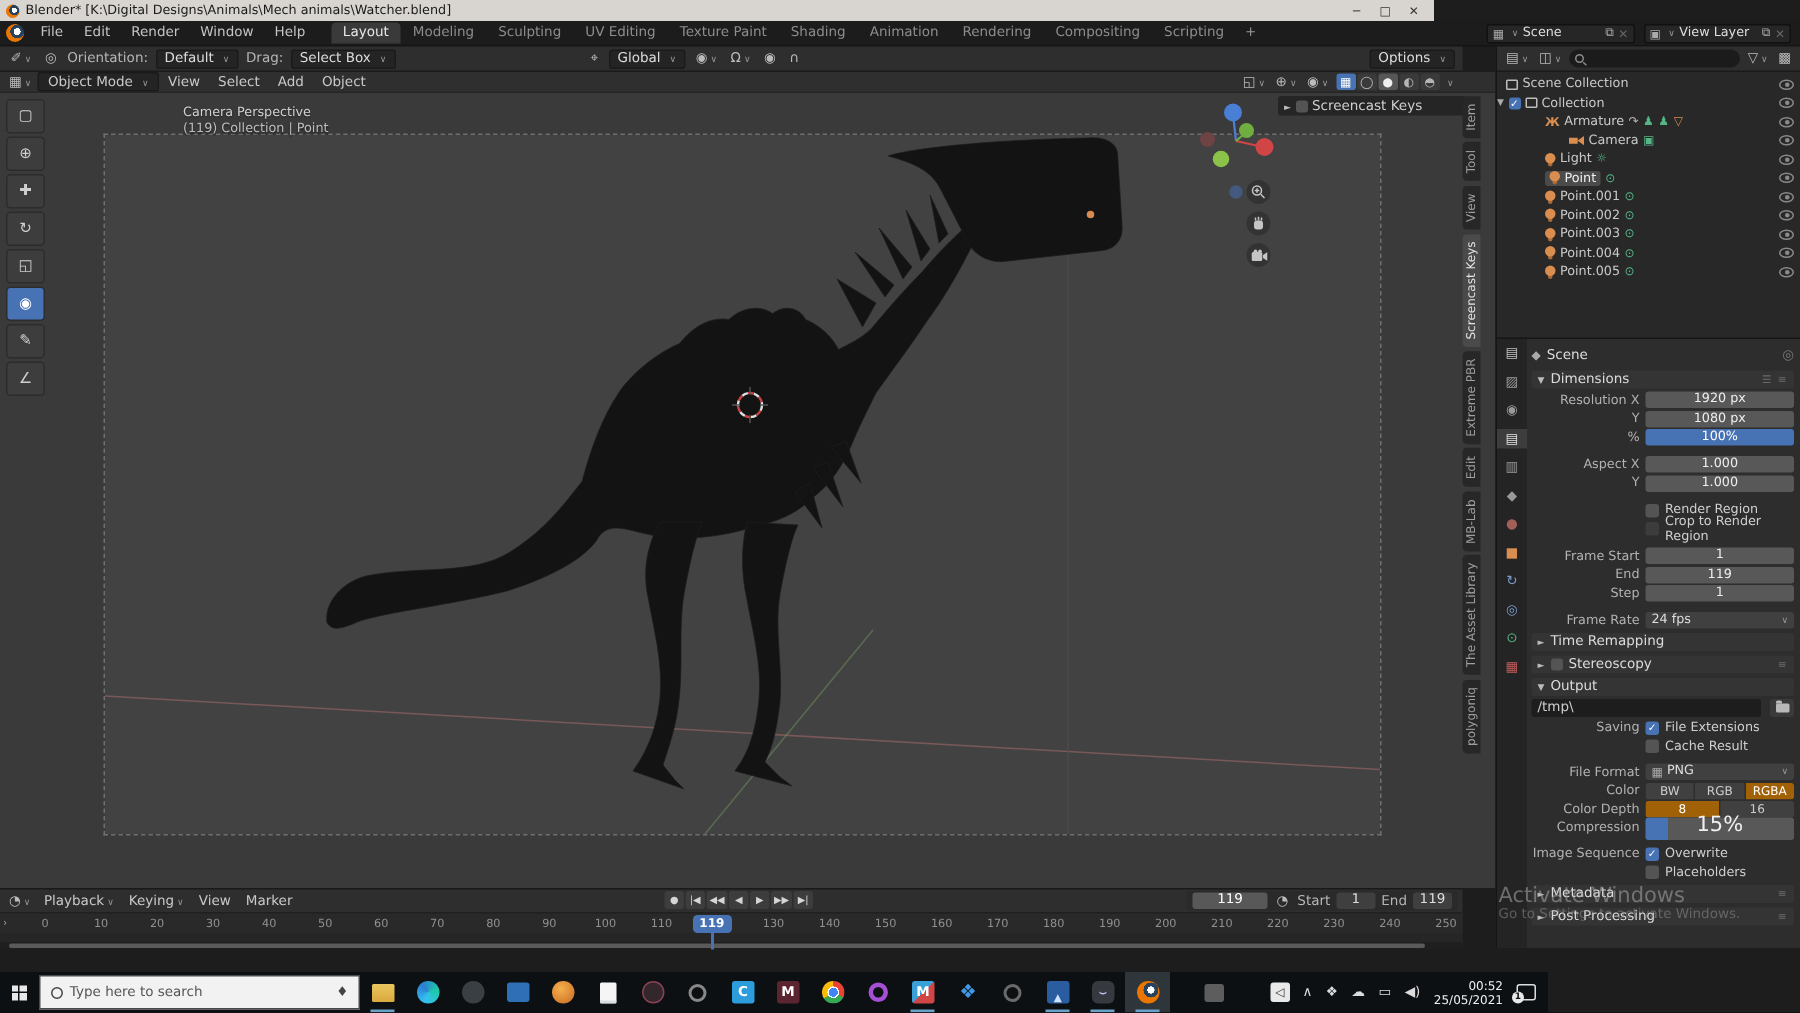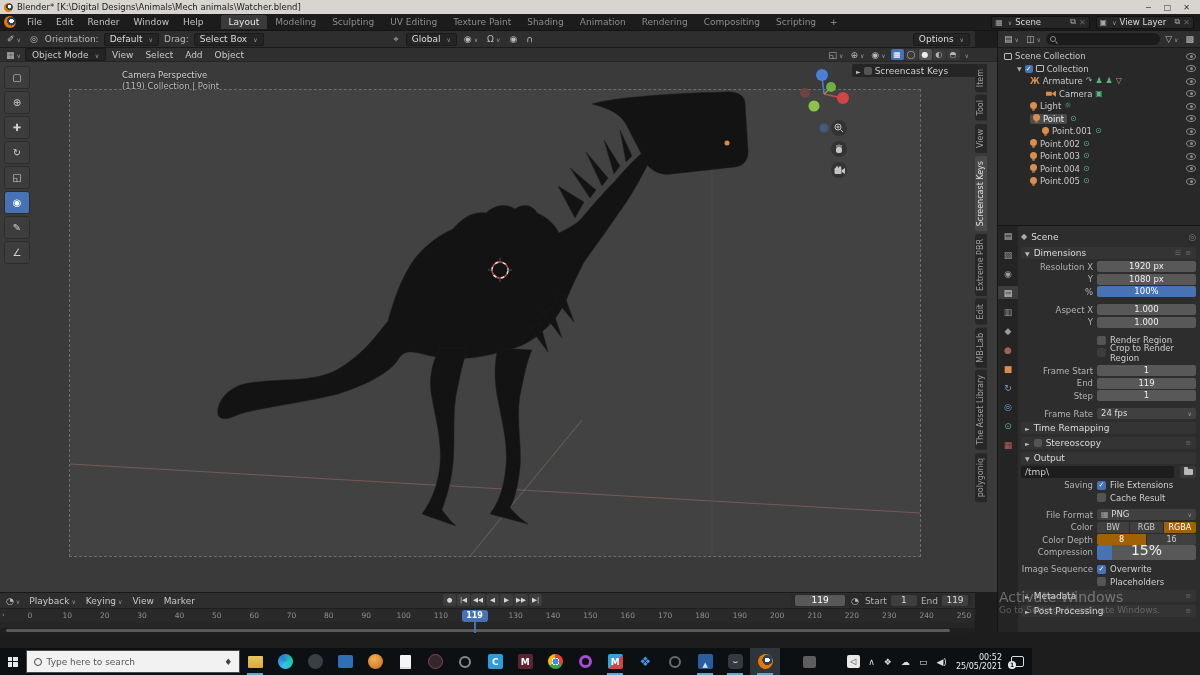--- a/index.html
+++ b/index.html
@@ -1,20 +1,20 @@
 <!DOCTYPE html>
 <html><head>
 <meta charset="utf-8">
 <style>
   html,body{margin:0;padding:0;background:#000;}
   *{box-sizing:border-box;font-family:"DejaVu Sans","Liberation Sans",sans-serif;}
   .screen{position:relative;width:1200px;height:675px;background:#1d1d1d;overflow:hidden;font-size:9px;color:#c8c8c8;cursor:default;}
 
   
-  .titlebar{position:absolute;left:0;top:0;width:1200px;height:14px;background:#d8d5d1;color:#1a1a1a;display:flex;align-items:center;font-size:8.5px;padding:0 4px;}
+  .titlebar{position:absolute;left:0;top:0;width:956px;height:14px;background:#d8d5d1;color:#1a1a1a;display:flex;align-items:center;font-size:8.5px;padding:0 4px;}
   .blogo{width:9px;height:9px;border-radius:50%;background:radial-gradient(circle at 62% 42%,#fff 0 22%,#26425f 23% 44%,#ea7600 45%);margin-right:4px;flex:none;}
   .titlebar .spacer{flex:1;}
   .wctl{width:19px;text-align:center;color:#333;font-size:8px;}
 
   
   .topbar{position:absolute;left:0;top:14px;width:1200px;height:17px;background:#1c1c1c;display:flex;align-items:center;padding:0 4px;border-bottom:1px solid #141414;}
   .menu-item{padding:0 7px;color:#c4c4c4;}
   .ws-tabs{display:flex;margin-left:10px;align-items:center;height:17px;}
   .ws-tab{padding:2px 8px;color:#8d8d8d;border-radius:3px 3px 0 0;}
   .ws-tab.active{background:#3a3a3a;color:#e8e8e8;}
@@ -411,21 +411,21 @@
       </div>
   </div>
 
   <div class="outliner" id="outliner">
       <div class="ol-row" style="padding-left: 6px;">
         <span class="oc oc-box"></span>
         <span class="ol-label">Scene Collection</span>
         <span class="flex"></span>
         <span class="ic-eye"></span>
       </div>
-      <div class="ol-row" style="padding-left: 19px;">
+      <div class="ol-row" style="">
         <span class="ol-disc">▼</span>
         <span class="cb checked sm"></span>
         <span class="oc oc-box"></span>
         <span class="ol-label">Collection</span>
         <span class="flex"></span>
         <span class="ic-eye"></span>
       </div>
       <div class="ol-row" style="padding-left: 32px;">
         <span class="oc oc-arm">Ж</span>
         <span class="ol-label">Armature</span>
@@ -452,21 +452,21 @@
       </div>
       <div class="ol-row" style="padding-left: 32px;">
         <span class="sel-wrap">
           <span class="oc oc-bulb"></span>
           <span class="ol-label">Point</span>
         </span>
         <span class="bd" style="color: rgb(85, 182, 133);">⊙</span>
         <span class="flex"></span>
         <span class="ic-eye"></span>
       </div>
-      <div class="ol-row" style="padding-left: 32px; margin-left: 12px;">
+      <div class="ol-row" style="padding-left: 32px;">
         <span class="oc oc-bulb"></span>
         <span class="ol-label">Point.001</span>
         <span class="bd" style="color: rgb(85, 182, 133);">⊙</span>
         <span class="flex"></span>
         <span class="ic-eye"></span>
       </div>
       <div class="ol-row" style="padding-left: 32px;">
         <span class="oc oc-bulb"></span>
         <span class="ol-label">Point.002</span>
         <span class="bd" style="color: rgb(85, 182, 133);">⊙</span>

